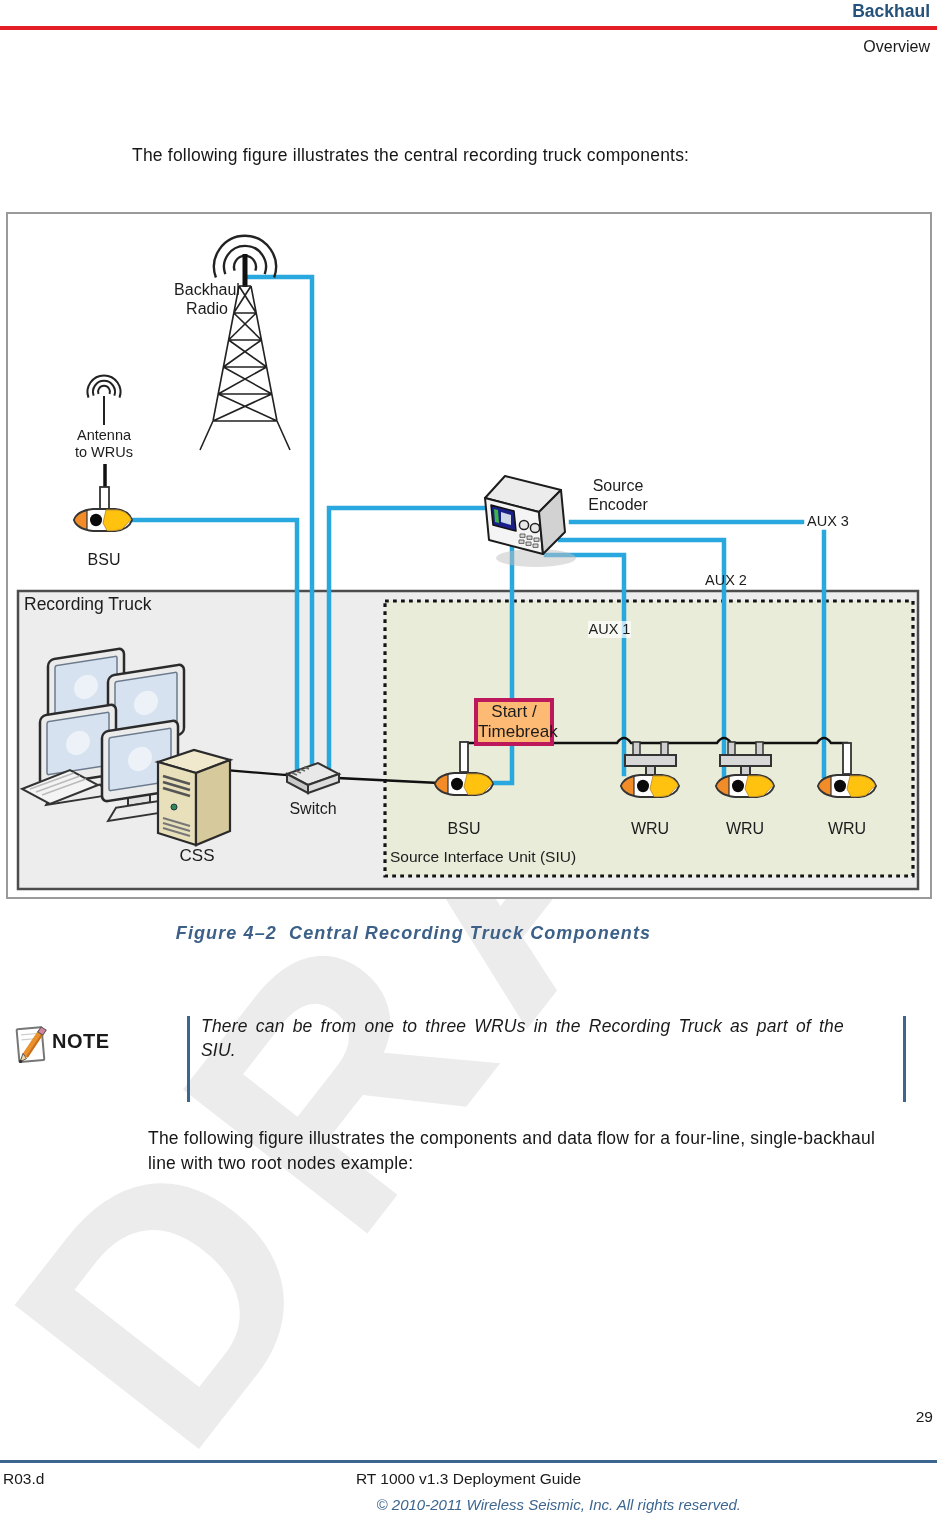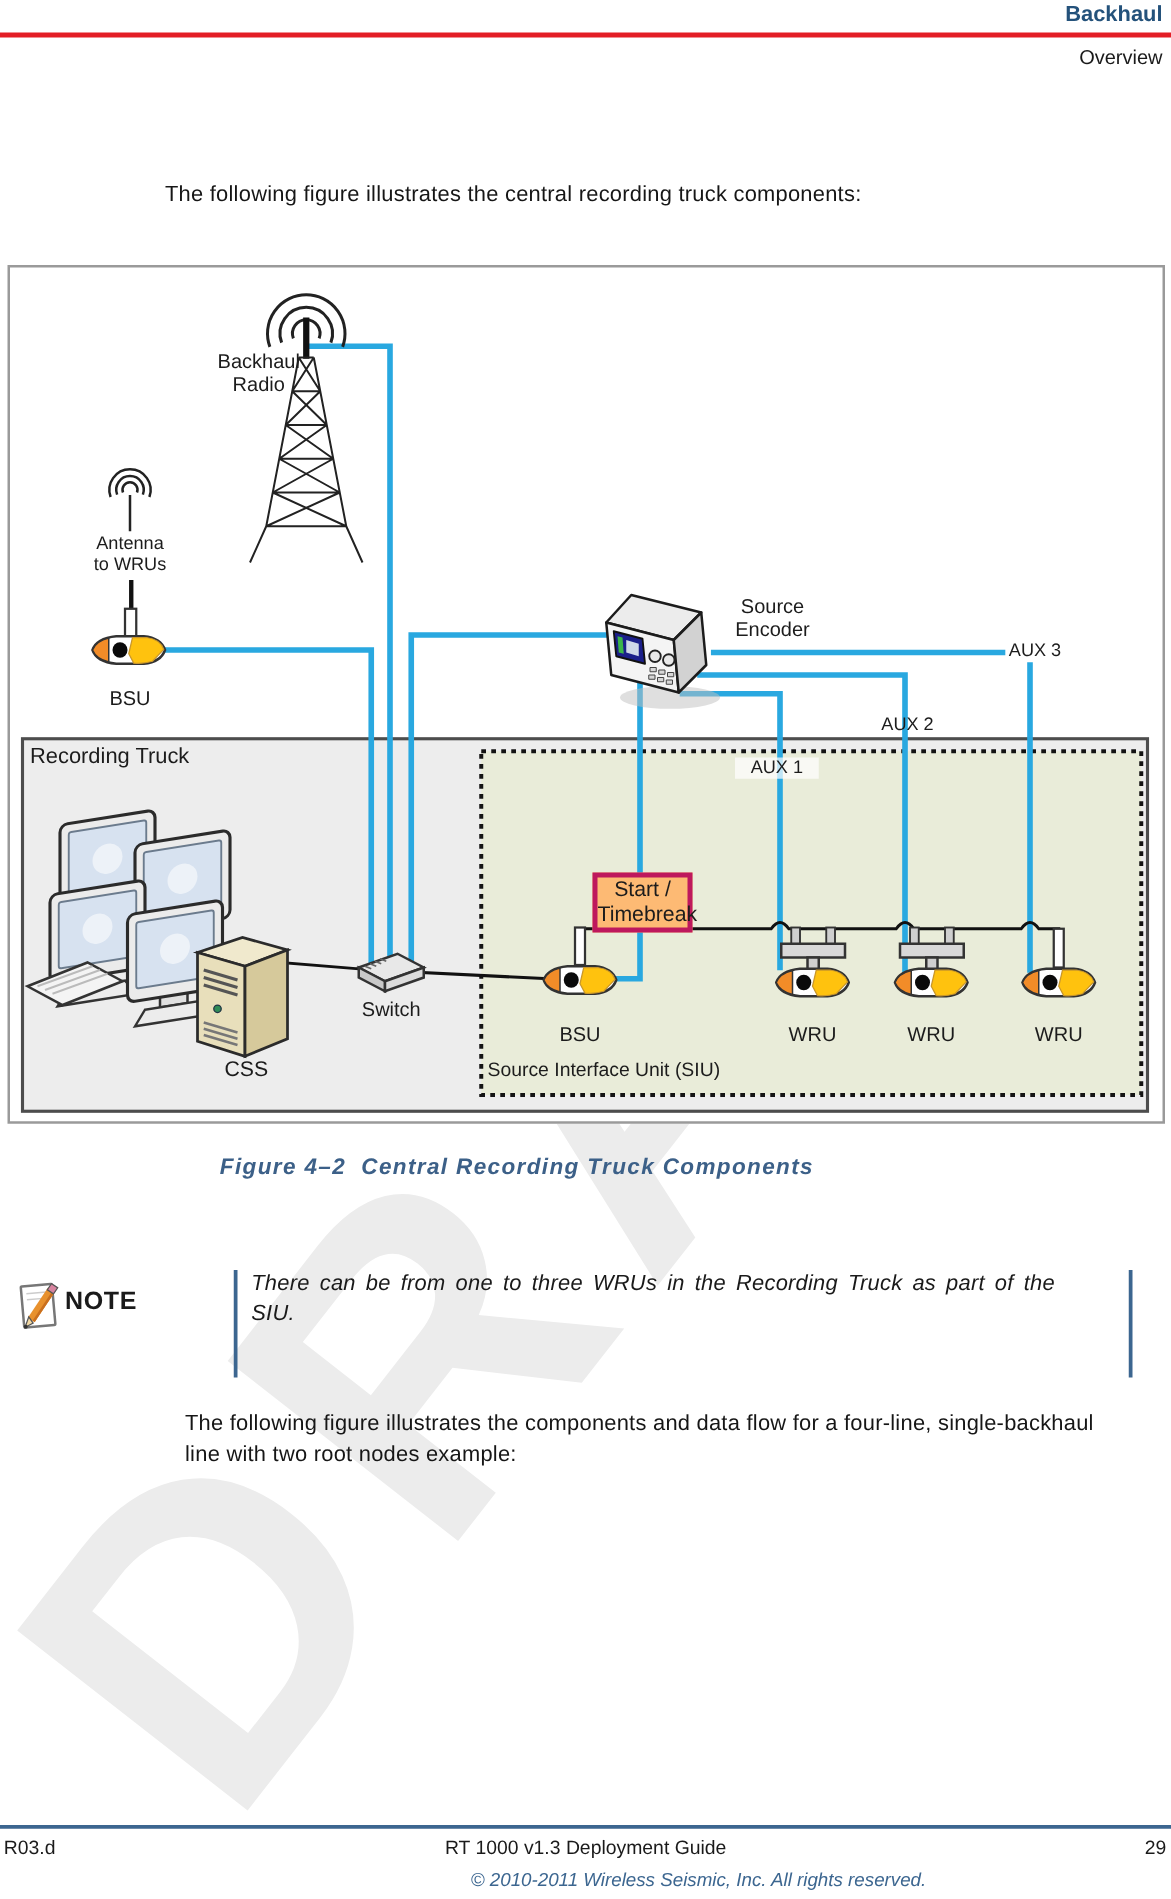--- a/index.html
+++ b/index.html
@@ -46,21 +46,21 @@
   #note-rule-left{left:187px;}
   #note-rule-right{left:903px;}
   #note-text{
     left:201px;top:1015px;width:660px;font-size:17.5px;font-style:italic;
     line-height:1.36;word-spacing:3px;letter-spacing:0.2px;z-index:2;
   }
   
   .ftr-rule{left:0;top:1460px;width:937px;height:2.5px;background:#3c6690;z-index:2;}
   .ftr-left{left:3px;top:1470px;font-size:15.5px;z-index:2;}
   .ftr-center{left:0;top:1470px;width:937px;text-align:center;font-size:15.5px;z-index:2;}
-  .ftr-right{right:4px;top:1470px;font-size:15.5px;z-index:2;}
+  .ftr-right{right:4px;top:1408px;font-size:15.5px;z-index:2;}
   .ftr-copy{
     left:0;top:1496px;width:741px;text-align:right;font-size:15px;
     font-style:italic;color:#3c6690;z-index:2;
   }
 </style>
 </head>
 <body>
 
 <div id="watermark-wrap">
   <div id="watermark">DRAFT</div>
@@ -214,21 +214,21 @@
 
   <div class="fig-label" style="left:144px;top:67px;width:110px;">Backhaul
 Radio</div>
   <div class="fig-label small" style="left:56px;top:213px;width:80px;">Antenna
 to WRUs</div>
   <div class="fig-label" style="left:66px;top:337px;width:60px;">BSU</div>
   <div class="fig-label" style="left:570px;top:263px;width:80px;">Source
 Encoder</div>
   <div class="fig-label small" style="left:794px;top:299px;width:52px;text-align:center;">AUX 3</div>
   <div class="fig-label small" style="left:692px;top:358px;width:52px;">AUX 2</div>
-  <div class="fig-label small" style="left:580px;top:392px;width:67px;background:rgba(255,255,255,0.7);">AUX 1</div>
+  <div class="fig-label small" style="left:580px;top:407px;width:43px;background:rgba(255,255,255,0.7);">AUX 1</div>
   <div class="fig-label" style="left:16px;top:380px;width:160px;text-align:left;font-size:17.5px;">Recording Truck</div>
   <div class="fig-label" style="left:466px;top:484px;width:72px;font-size:17px;background:#fdba74;border:4px solid #be185d;">Start /
 Timebreak</div>
   <div class="fig-label" style="left:277px;top:586px;width:56px;">Switch</div>
   <div class="fig-label" style="left:164px;top:632px;width:50px;font-size:17px;">CSS</div>
   <div class="fig-label" style="left:382px;top:634px;width:240px;text-align:left;font-size:15.5px;">Source Interface Unit (SIU)</div>
   <div class="fig-label" style="left:430px;top:606px;width:52px;">BSU</div>
   <div class="fig-label" style="left:616px;top:606px;width:52px;">WRU</div>
   <div class="fig-label" style="left:711px;top:606px;width:52px;">WRU</div>
   <div class="fig-label" style="left:813px;top:606px;width:52px;">WRU</div>

